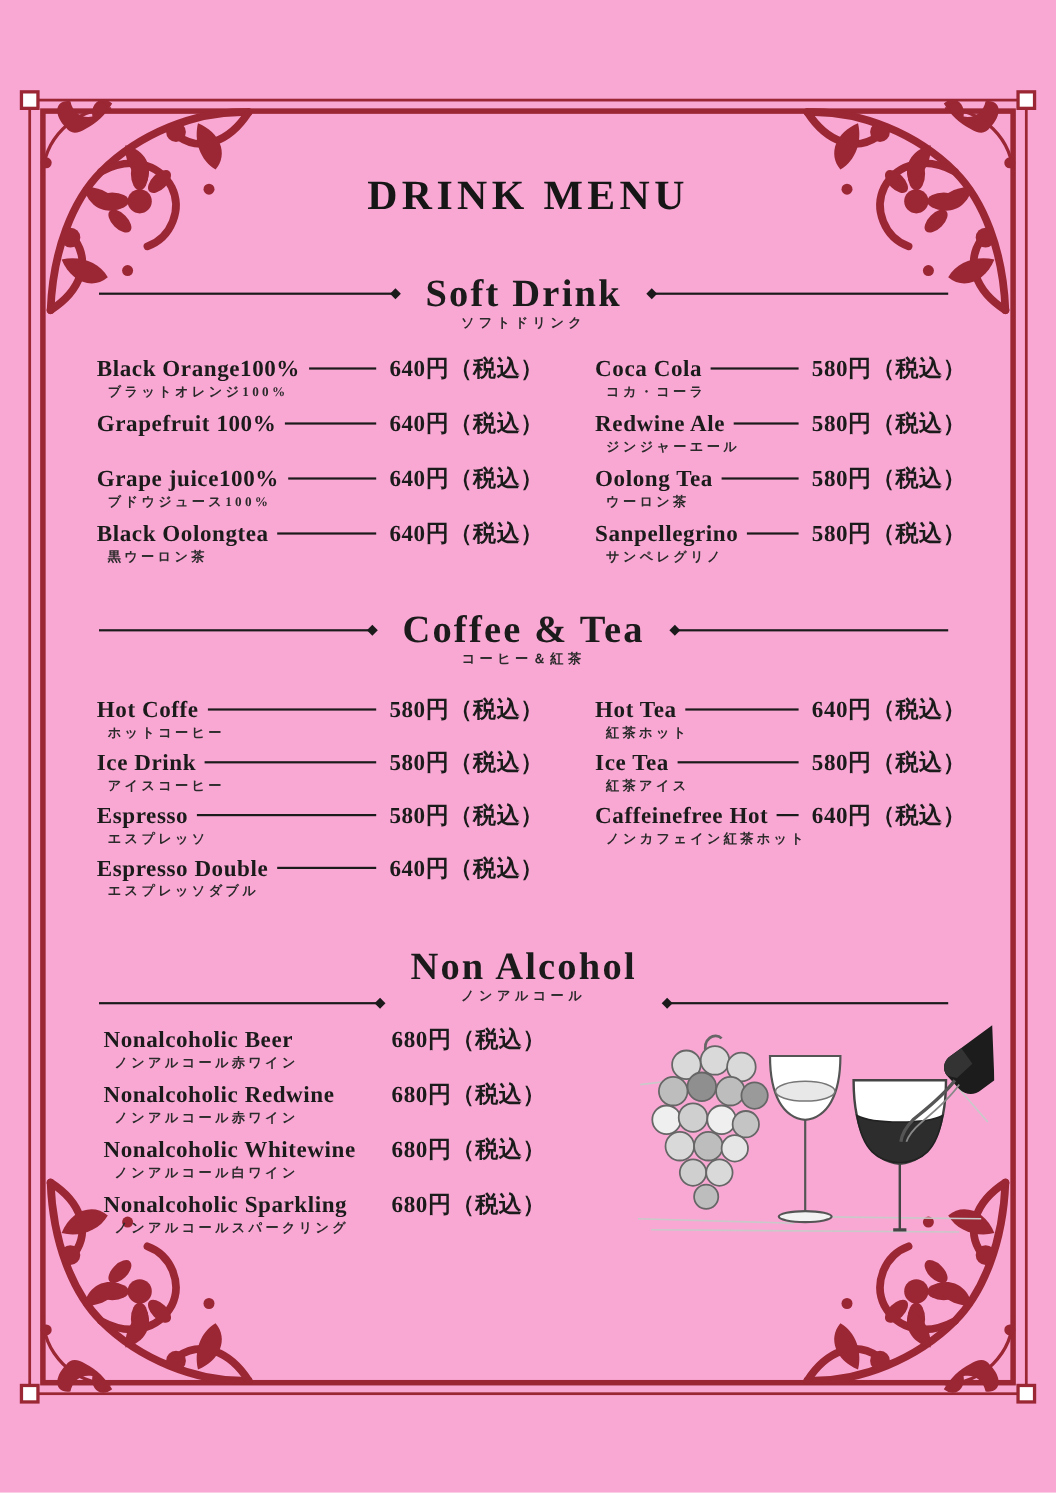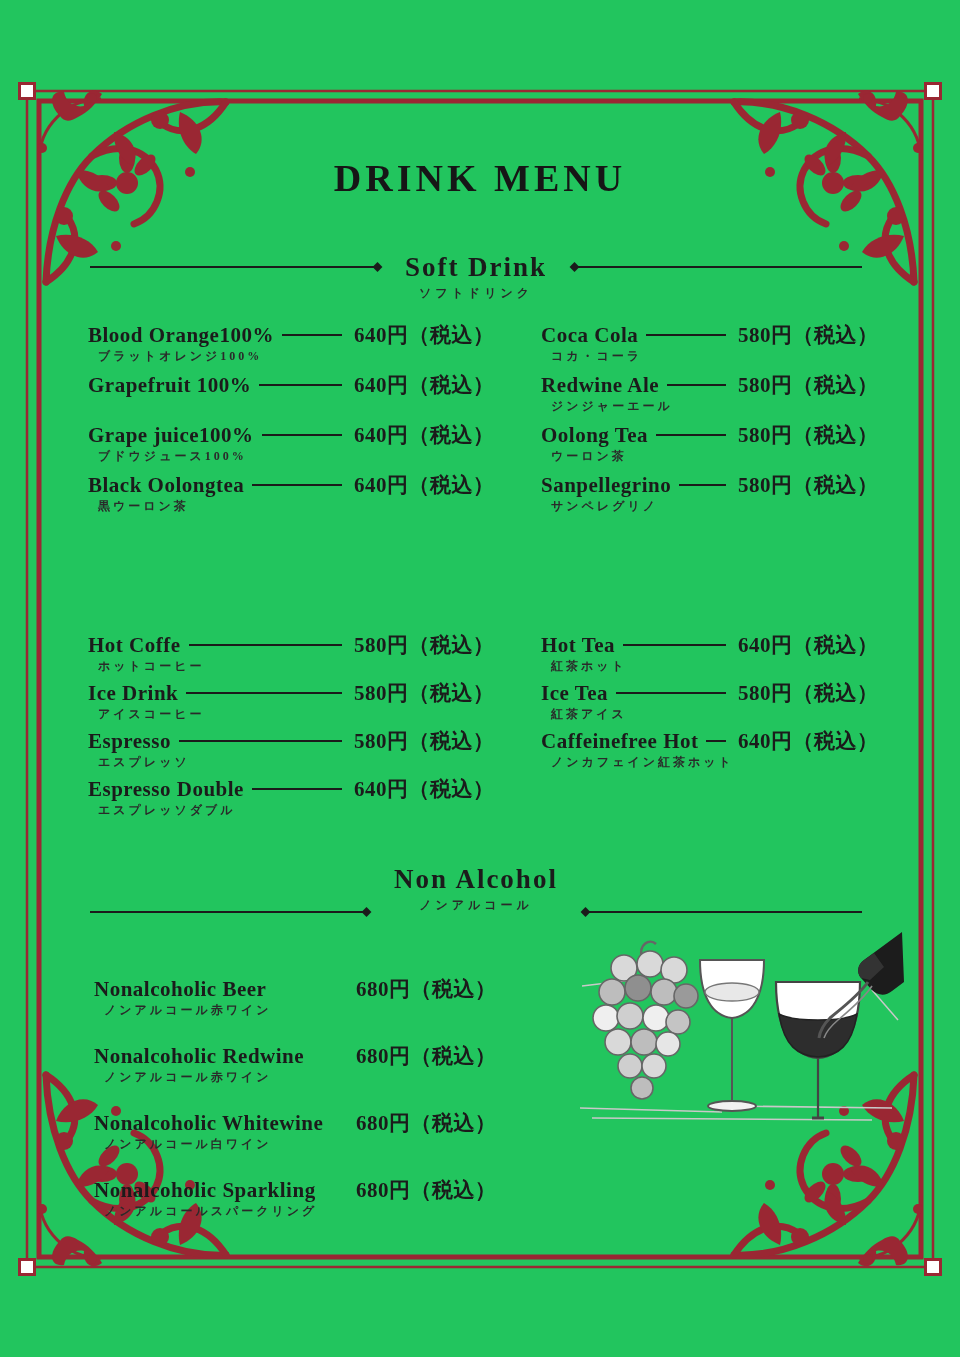--- a/index.html
+++ b/index.html
@@ -1,40 +1,40 @@
 <!DOCTYPE html>
 <html><head>
 <meta charset="utf-8">
 <style>
   html,body{margin:0;padding:0;background:#ffffff;}
   .page{
-    position:relative;width:960px;height:1357px;background:#22c55e;
+    position:relative;width:960px;height:1357px;background:#f9a8d4;
     font-family:"Liberation Serif","DejaVu Serif",serif;color:#1b1b1b;overflow:hidden;
   }
   .frame-svg{position:absolute;left:0;top:0;width:960px;height:1357px;pointer-events:none;}
   .page-title{
     position:absolute;left:0;top:156px;width:100%;text-align:center;
     font-size:38px;font-weight:700;letter-spacing:4px;color:#161616;
   }
   
   .sec-head{position:absolute;left:90px;width:772px;display:flex;align-items:flex-start;}
   .sec-titles{text-align:center;padding:0 26px;white-space:nowrap;}
-  .sec-en{font-size:27px;font-weight:700;letter-spacing:2px;line-height:30px;color:#1b1b1b;}
+  .sec-en{font-size:35px;font-weight:700;letter-spacing:2px;line-height:30px;color:#1b1b1b;}
   .sec-jp{font-size:12px;font-weight:700;letter-spacing:4px;line-height:16px;margin-top:3px;color:#2a2a2a;}
   .rule{position:relative;flex:1;height:2px;background:#1b1b1b;margin-top:14px;}
   .rule .dia{position:absolute;top:50%;width:7px;height:7px;background:#1b1b1b;transform:translateY(-50%) rotate(45deg);}
   .rule-left .dia{right:-2px;}
   .rule-right .dia{left:-2px;}
   .sh1{top:252px;} .sh2{top:558px;} .sh3{top:864px;align-items:flex-end;}
   
   .items{position:absolute;left:88px;width:802px;display:grid;column-gap:35px;align-content:start;}
   .items-two{grid-template-columns:418px 349px;grid-auto-flow:column;}
   .it1{top:322px;grid-template-rows:repeat(4,46px);row-gap:4px;}
   .it2{top:632px;grid-template-rows:repeat(4,44px);row-gap:4px;}
-  .it3{top:976px;grid-template-columns:430px;grid-template-rows:repeat(4,46px);row-gap:21px;}
+  .it3{top:932px;grid-template-columns:430px;grid-template-rows:repeat(4,46px);row-gap:4px;}
   .item{white-space:nowrap;}
   .row{display:flex;align-items:center;height:26px;}
   .nm{font-size:21px;font-weight:700;letter-spacing:0.5px;}
   .ld{flex:1;height:2px;background:#1b1b1b;margin:0 12px 0 8px;min-width:14px;}
   .pr{width:152px;font-size:21px;font-weight:700;letter-spacing:0.5px;}
   .jp{font-size:12px;font-weight:700;letter-spacing:3px;color:#2a2a2a;line-height:17px;margin-left:10px;}
   .it3 .row .nm{width:262px;}
   .it3 .item{padding-left:6px;}
   .illus{position:absolute;left:572px;top:930px;width:332px;height:200px;}
 </style>
@@ -112,21 +112,21 @@
       <div class="sec-jp">ソフトドリンク</div>
     </div>
     <div class="rule rule-right">
         <i class="dia"></i>
       </div>
   </div>
 
   <div class="items items-two it1">
     <div class="item">
       <div class="row">
-          <span class="nm">Blood Orange100%</span>
+          <span class="nm">Black Orange100%</span>
           <span class="ld"></span>
           <span class="pr">640円（税込）</span>
         </div>
       <div class="jp">ブラットオレンジ100%</div>
     </div>
     <div class="item">
       <div class="row">
           <span class="nm">Grapefruit 100%</span>
           <span class="ld"></span>
           <span class="pr">640円（税込）</span>
@@ -175,20 +175,32 @@
     <div class="item">
       <div class="row">
           <span class="nm">Sanpellegrino</span>
           <span class="ld"></span>
           <span class="pr">580円（税込）</span>
         </div>
       <div class="jp">サンペレグリノ</div>
     </div>
   </div>
 
+  <div class="sec-head sh2">
+    <div class="rule rule-left">
+        <i class="dia"></i>
+      </div>
+    <div class="sec-titles">
+      <div class="sec-en">Coffee &amp; Tea</div>
+      <div class="sec-jp">コーヒー＆紅茶</div>
+    </div>
+    <div class="rule rule-right">
+        <i class="dia"></i>
+      </div>
+  </div>
 
   <div class="items items-two it2">
     <div class="item">
       <div class="row">
           <span class="nm">Hot Coffe</span>
           <span class="ld"></span>
           <span class="pr">580円（税込）</span>
         </div>
       <div class="jp">ホットコーヒー</div>
     </div>

